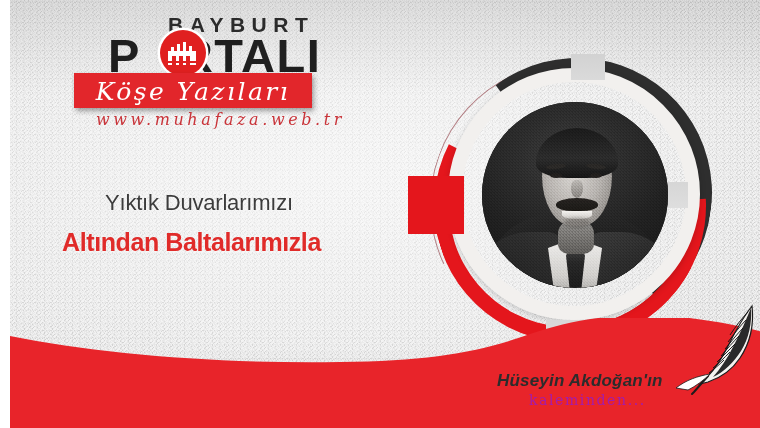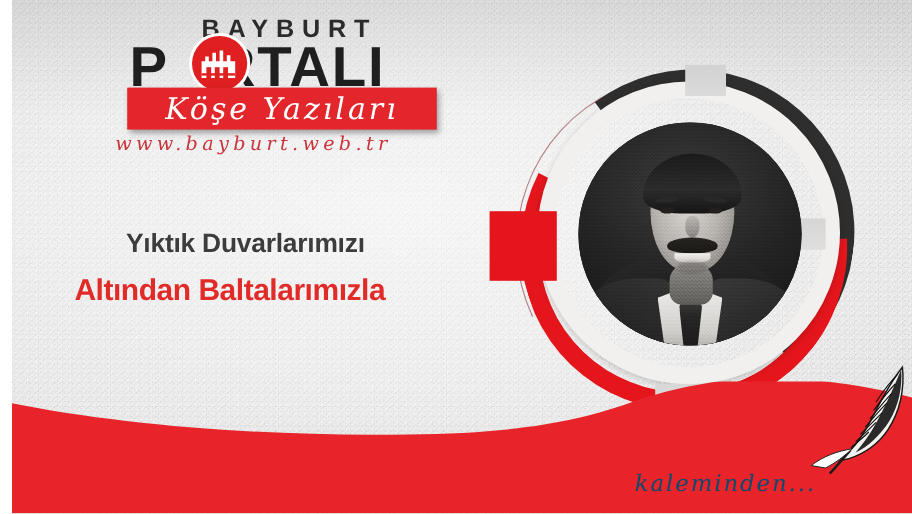--- a/index.html
+++ b/index.html
@@ -100,23 +100,23 @@
     height: 46px;
     border-radius: 50%;
     background: #e02020;
     box-shadow: 0 0 0 2.5px #ffffff, 0 1px 3px rgba(0,0,0,.35);
   }
   .castle-mark svg { position: absolute; left: 7px; top: 10px; }
 
   
   #kose-banner {
     position: absolute;
-    left: 96px;
+    left: 64px;
     top: 73px;
-    width: 258px;
+    width: 238px;
     height: 35px;
     background: #e2262b;
     box-shadow: 2px 3px 5px rgba(0,0,0,.35);
   }
   #kose-banner .kose-text {
     position: absolute;
     left: 50%;
     top: 50%;
     transform: translate(-50%,-50%);
     color: #ffffff;
@@ -141,21 +141,21 @@
     white-space: nowrap;
     opacity: .92;
   }
 
   
   #headline-top {
     position: absolute;
     left: 95px;
     top: 190px;
     font-size: 22px;
-    font-weight: bold;
+    font-weight: normal;
     color: #3c3c3c;
     letter-spacing: -.2px;
     white-space: nowrap;
     text-shadow: 0 1px 2px rgba(255,255,255,.5);
   }
   #headline-main {
     position: absolute;
     left: 52px;
     top: 228px;
     font-size: 25px;
@@ -395,23 +395,22 @@
     font-style: italic;
     color: #2c2c2c;
     white-space: nowrap;
     letter-spacing: .2px;
   }
   #sig-from {
     position: absolute;
     left: 519px;
     top: 392px;
     font-family: "DejaVu Serif", serif;
-    font-style: italic;
-    font-size: 19px;
-    color: #0c4a6e;
+    font-size: 14px;
+    color: #a21caf;
     white-space: nowrap;
     letter-spacing: 1.6px;
   }
   #quill {
     position: absolute;
     left: 664px;
     top: 302px;
     width: 96px;
     height: 96px;
   }
@@ -452,21 +451,21 @@
         <rect x="19" y="16" width="4" height="9" fill="#e02020"></rect>
         <rect x="1" y="21" width="28" height="2" fill="#e02020"></rect>
       </svg>
     </div>
   </div>
 
   <div id="kose-banner">
     <span class="kose-text">Köşe Yazıları</span>
   </div>
 
-  <div id="site-url">www.bayburt.web.tr</div>
+  <div id="site-url">www.muhafaza.web.tr</div>
 
   <div id="headline-top">Yıktık Duvarlarımızı</div>
   <div id="headline-main">Altından Baltalarımızla</div>
 
   <div id="portrait-wrap">
     <div class="ring-arc arc-hair"></div>
     <div class="ring-arc arc-dark"></div>
     <div class="ring-arc arc-red"></div>
     <div class="ring-arc arc-red2"></div>
     <div class="ring-arc arc-white"></div>
@@ -497,20 +496,21 @@
       <div class="ph-chin"></div>
       <div class="ph-grain"></div>
     </div>
   </div>
 
   <svg id="footer-wave" viewBox="0 0 760 110" preserveAspectRatio="none">
     <path d="M0,18 C90,36 210,46 330,44 C420,43 470,34 520,16
              C560,2 610,-6 660,-2 C706,2 740,10 760,16 L760,110 L0,110 Z" fill="#e8242a"></path>
   </svg>
 
+  <div id="sig-name">Hüseyin Akdoğan'ın</div>
   <div id="sig-from">kaleminden...</div>
 
   <svg id="quill" viewBox="0 0 96 96">
     <g>
       <path d="M78,4 C70,14 62,28 54,44 C48,56 42,66 34,74 L26,82 L34,80
                C46,76 58,68 66,56 C76,41 80,22 78,4 Z" fill="#f4f2ef" stroke="#1b1b1b" stroke-width="1.2"></path>
       <path d="M77,6 C72,18 66,32 59,45 C53,57 46,67 39,75
                C50,70 60,60 67,49 C75,36 78,21 77,6 Z" fill="#2a2a2a"></path>
       <g stroke="#111" stroke-width=".9" fill="none">
         <path d="M74,10 C68,16 62,24 56,33"></path>

